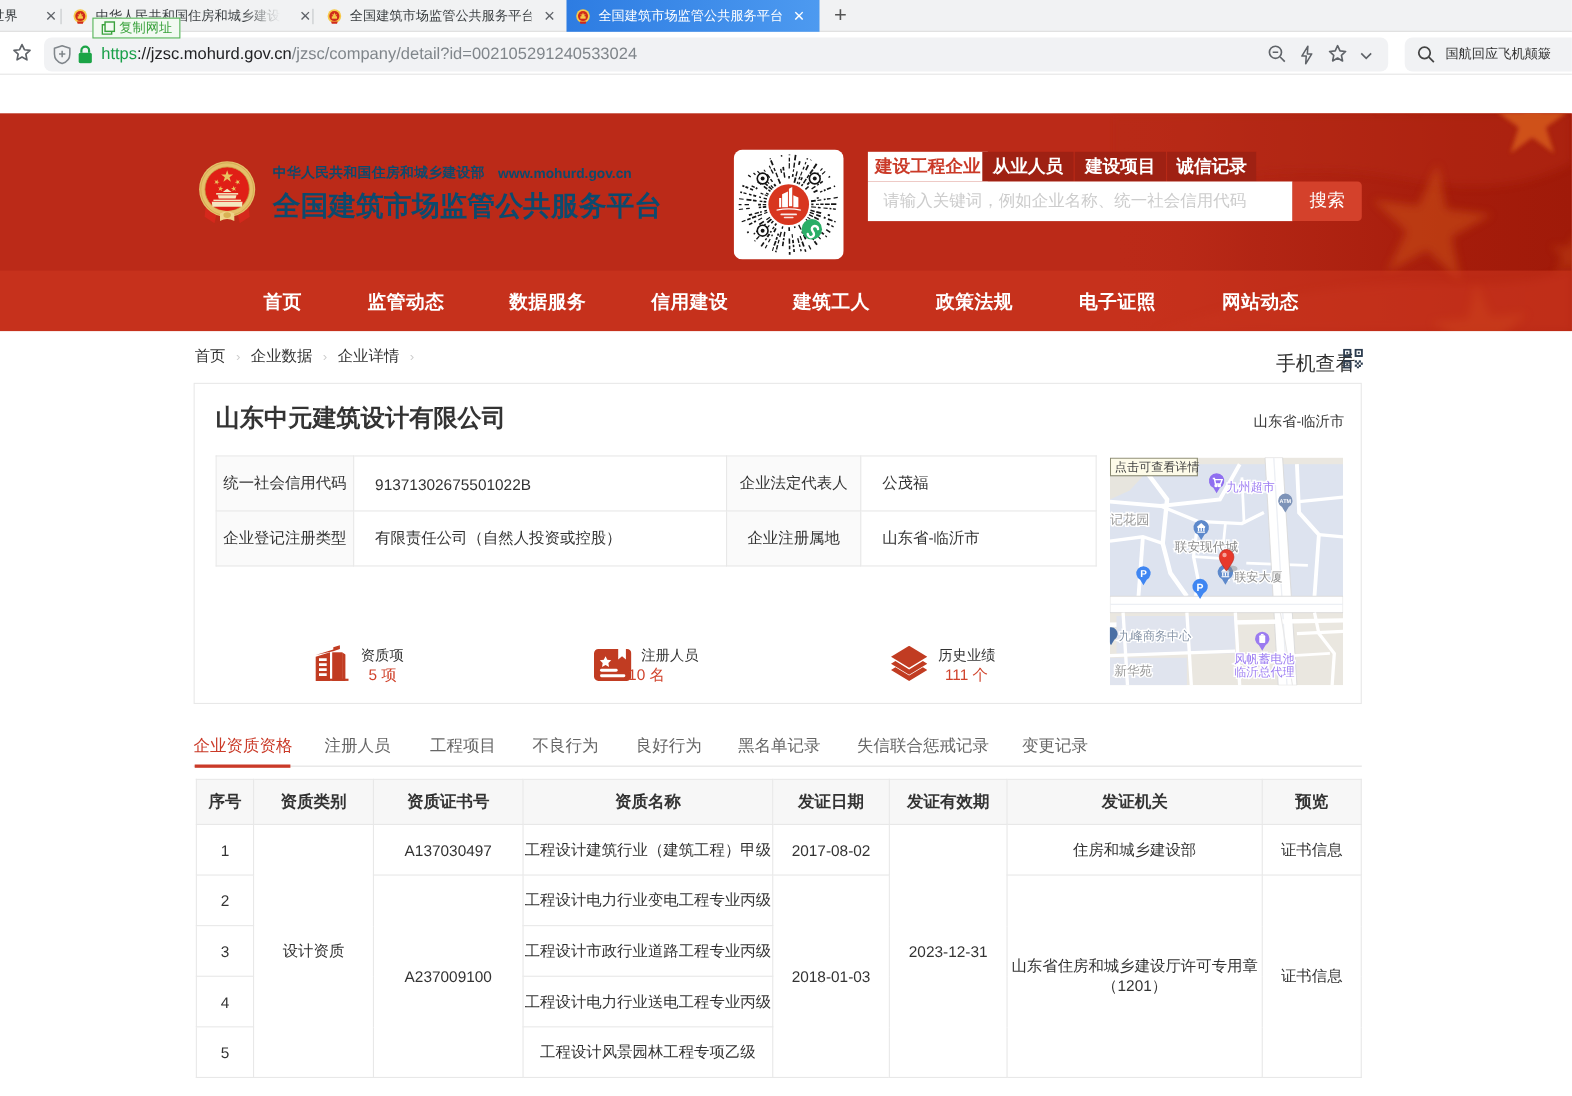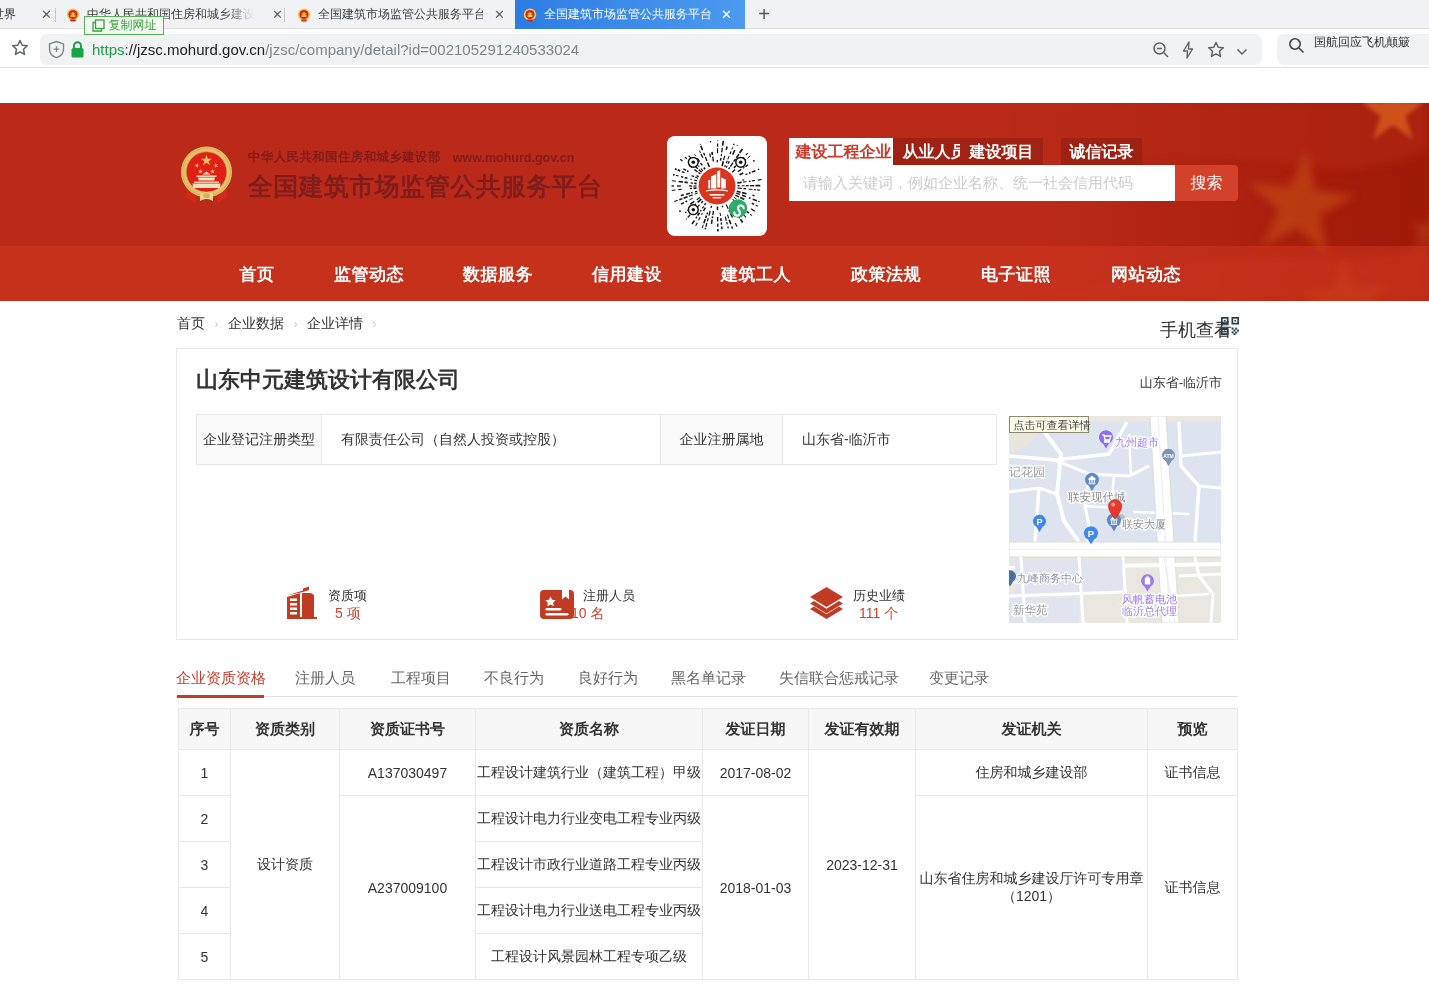--- a/index.html
+++ b/index.html
@@ -8,32 +8,32 @@
 
 #tabbar{position:absolute;left:0;top:0;width:1429px;height:29px;background:#f1f2f3;border-bottom:1px solid #dcdcdc}
 .tab{position:absolute;top:0;height:29px;display:flex;align-items:center;font-size:12px;color:#3c4043;white-space:nowrap;overflow:hidden}
 .tabsep{position:absolute;top:8px;width:1px;height:14px;background:#c4c7ca}
 .tclose{color:#5f6368;font-size:13px;margin-left:8px}
 .favicon{width:14px;height:14px;margin-right:7px;flex:0 0 auto}
 #activetab{position:absolute;left:515px;top:0;width:230px;height:29px;background:linear-gradient(90deg,#2d7ce2,#4d9af0);display:flex;align-items:center;color:#fff;font-size:12px;padding-left:8px}
 #plusbtn{position:absolute;left:752px;top:3px;width:24px;height:24px;font-size:20px;color:#555;text-align:center;line-height:23px}
 #addrbar{position:absolute;left:0;top:29px;width:1429px;height:39px;background:#fff;border-bottom:1px solid #e0e0e0}
 #urlpill{position:absolute;left:40px;top:5px;width:1222px;height:31px;background:#f1f2f4;border-radius:7px;display:flex;align-items:center;font-size:15px;color:#202124}
-#sitesearch{position:absolute;left:1277px;top:5px;width:152px;height:31px;background:#f1f2f4;border-radius:7px 0 0 7px;display:flex;align-items:flex-start;font-size:12px;color:#333}
+#sitesearch{position:absolute;left:1277px;top:5px;width:152px;height:31px;background:#f1f2f4;border-radius:7px 0 0 7px;display:flex;align-items:center;font-size:12px;color:#333}
 .uicon{flex:0 0 auto}
 
 #copytip{position:absolute;left:84px;top:16px;width:80px;height:19px;background:#f2faf2;border:1px solid #54b357;display:flex;align-items:center;justify-content:center;font-size:12px;color:#3aa23d;z-index:30}
 
 #whitegap{position:absolute;left:0;top:68px;width:1429px;height:35px;background:#fff}
 #redhdr{position:absolute;left:0;top:103px;width:1429px;height:198px;background:#bb2a18;overflow:hidden}
 #flagdecor{position:absolute;right:0;top:0}
 #navband{position:absolute;left:0;bottom:0;width:1429px;height:55px;background:rgba(210,55,32,0.5)}
 .navitem{position:absolute;top:160px;transform:translateX(-50%);color:#fff;font-size:17px;font-weight:bold;letter-spacing:0.5px;white-space:nowrap}
 #emblem{position:absolute;left:180px;top:145px}
-#hdrtext{position:absolute;left:248px;top:149px;color:#7f1d1d}
+#hdrtext{position:absolute;left:248px;top:149px;color:#0c4a6e}
 #hdrline1{font-size:12.5px;font-weight:bold;letter-spacing:0.35px;height:17px}
 #hdrline1 span{margin-left:12px;letter-spacing:0;font-size:12.5px;vertical-align:-0.5px}
 #hdrline2{font-size:25px;font-weight:bold;margin-top:4px;letter-spacing:0.3px}
 #qrcard{position:absolute;left:667px;top:136px}
 #searchwrap{position:absolute;left:789px;top:138px}
 .stab{position:absolute;top:0;height:27px;line-height:27px;text-align:center;font-size:16px;font-weight:bold;color:#fff;background:#9f2113}
 .stab.on{background:#fff;color:#ca3a28}
 #sinput{position:absolute;top:27px;left:0;width:386px;height:36px;background:#fff;line-height:36px;padding-left:14px;font-size:15px;color:#ccc;white-space:nowrap;overflow:hidden}
 #sbtn{position:absolute;top:27px;left:386px;width:63px;height:36px;background:#d4412b;border-radius:0 4px 4px 0;color:#fff;font-size:16px;text-align:center;line-height:36px}
 
@@ -439,21 +439,21 @@
         </g>
         <rect x="42.5" y="58" width="15" height="1.7" rx="0.8" fill="#fff" opacity="0.9"></rect>
         <rect x="45.5" y="61" width="9" height="1.4" rx="0.7" fill="#fff" opacity="0.85"></rect>
         <circle cx="71" cy="72.5" r="9.3" fill="#2aae67"></circle>
         <path d="M74.8 67.6 a3.1 3.1 0 0 1 1.4 5.6 l-4.6 3 a3.1 3.1 0 1 1 -3.4 -5.2 l4.6 -3 a3.1 3.1 0 0 1 2 -0.4" fill="none" stroke="#fff" stroke-width="2.1" stroke-linecap="round" opacity="0"></path>
         <path d="M67.3 76.7 a2.9 2.9 0 0 0 4.5 2.4 c1.5 -1 1.5 -2.9 0.2 -4.6 c-1.3 -1.7 -1.3 -3.6 0.2 -4.6 a2.9 2.9 0 0 1 4.5 2.4" fill="none" stroke="#fff" stroke-width="2.2" stroke-linecap="round"></path>
       </svg></div>
     <div id="searchwrap">
       <div class="stab on" style="left:0px;width:109px">建设工程企业</div>
       <div class="stab" style="left:104px;width:83px">从业人员</div>
-      <div class="stab" style="left:171px;width:83px">建设项目</div>
+      <div class="stab" style="left:188px;width:83px">建设项目</div>
       <div class="stab" style="left:272px;width:81px">诚信记录</div>
       <div id="sinput">请输入关键词，例如企业名称、统一社会信用代码</div>
       <div id="sbtn">搜索</div>
     </div>
     <div id="crumb">首页<span class="sep">›</span>企业数据<span class="sep">›</span>企业详情<span class="sep">›</span></div>
     <div id="mobile">手机查看</div>
     <div id="mqr"><svg width="18" height="18" viewBox="0 0 18 18">
         <g fill="none" stroke="#2b3b4e" stroke-width="1.7">
           <rect x="0.85" y="0.85" width="5.8" height="5.8"></rect>
           <rect x="11.35" y="0.85" width="5.8" height="5.8"></rect>
@@ -476,20 +476,26 @@
       <div id="cotitle">山东中元建筑设计有限公司</div>
       <div id="coregion">山东省-临沂市</div>
       <table class="info">
         <colgroup>
           <col style="width:125px">
           <col style="width:339px">
           <col style="width:122px">
           <col style="width:214px">
         </colgroup>
         <tbody>
+          <tr>
+            <td class="lbl">统一社会信用代码</td>
+            <td class="val">91371302675501022B</td>
+            <td class="lbl2">企业法定代表人</td>
+            <td class="val">公茂福</td>
+          </tr>
           <tr>
             <td class="lbl">企业登记注册类型</td>
             <td class="val">有限责任公司（自然人投资或控股）</td>
             <td class="lbl2">企业注册属地</td>
             <td class="val">山东省-临沂市</td>
           </tr>
         </tbody>
       </table>
       <div class="stat" style="left:108px"><svg width="32" height="33" viewBox="0 0 32 33" fill="#c13c22">
           <polygon points="2,9.5 18,4.5 18,2.5 24,0.5 24,4 18,6"></polygon>

